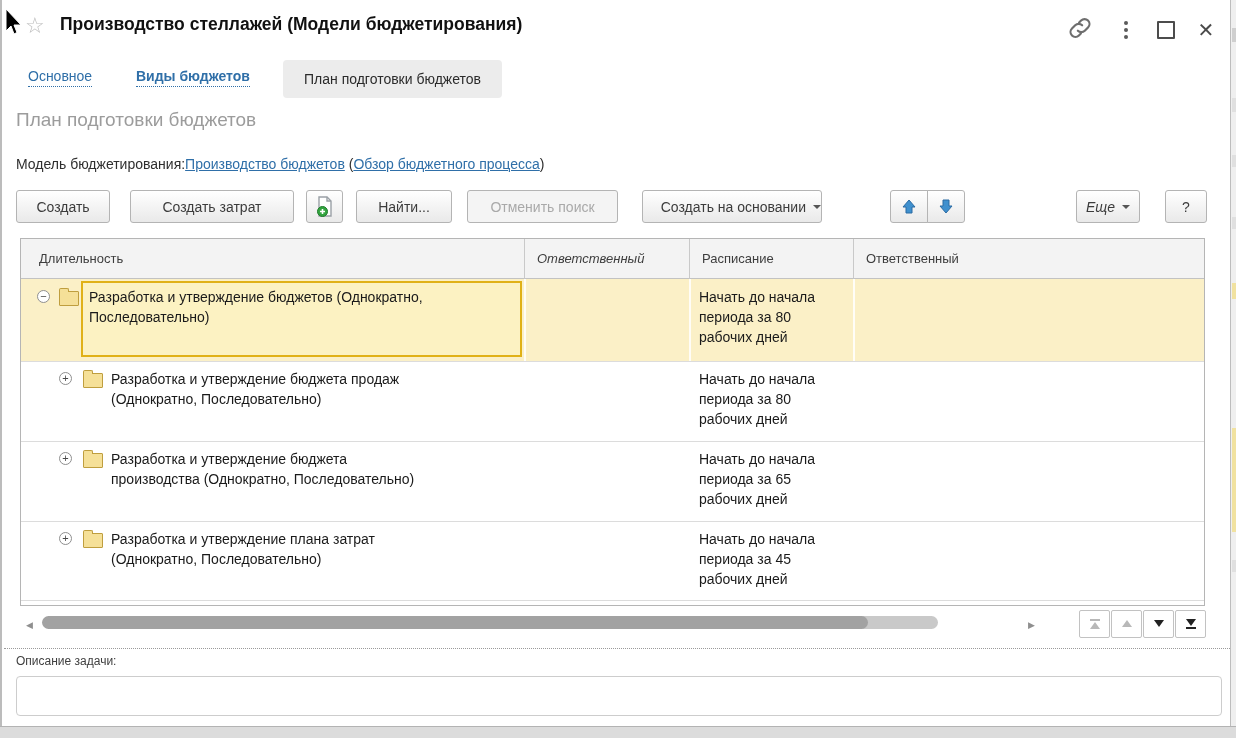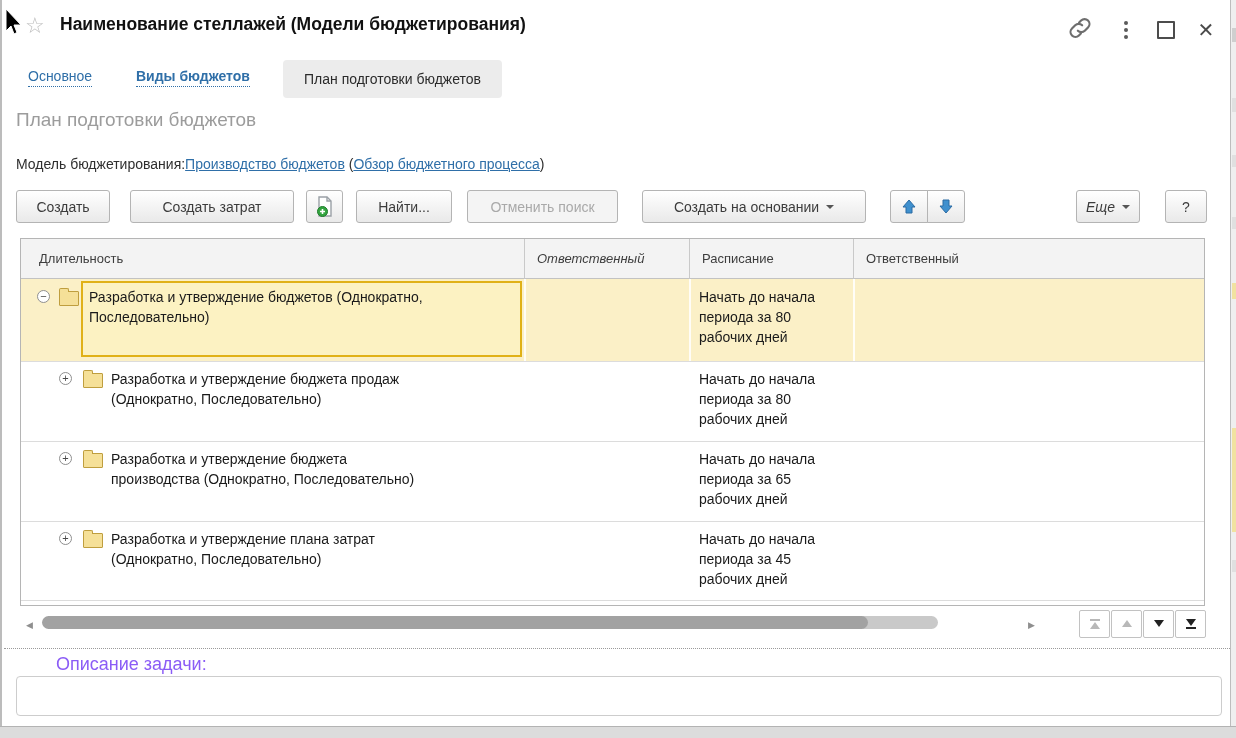--- a/index.html
+++ b/index.html
@@ -50,39 +50,39 @@
                   border:1px solid #bf9e3e;border-bottom:none;border-radius:2px 2px 0 0;}
   .cell-text{position:absolute;font-size:14px;line-height:20px;color:#1a1a1a;white-space:pre-line;}
   
   .scroll-arrow{font-size:9px;color:#8f8f8f;cursor:pointer;top:620px;}
   .hbar{left:42px;top:616px;width:896px;height:13px;border-radius:7px;background:#c9c9c9;overflow:hidden;cursor:pointer;}
   .hthumb{position:absolute;left:0;top:0;width:826px;height:13px;border-radius:7px;background:#a2a2a2;}
   .navbtn{top:610px;width:31px;height:28px;box-sizing:border-box;border:1px solid #c2c2c2;background:#fff;border-radius:2px;
           display:flex;align-items:center;justify-content:center;cursor:pointer;}
   
   .splitter{left:4px;top:648px;width:1226px;border-top:1px dotted #9a9a9a;height:0;cursor:row-resize;}
-  .desc-label{left:16px;top:654px;font-size:18px;color:#8b5cf6;margin-left:40px;}
+  .desc-label{left:16px;top:654px;font-size:12px;color:#404040;}
   .desc-input{left:16px;top:676px;width:1206px;height:40px;box-sizing:border-box;border:1px solid #cdcdcd;border-radius:4px;
               resize:none;font-family:inherit;font-size:14px;padding:6px 8px;outline:none;}
   .bottom-strip{left:0;top:726px;width:1236px;height:12px;background:#dcdcdc;border-top:1px solid #b3b3b3;}
   .left-edge{left:0;top:0;width:2px;height:726px;background:#bcbcbc;}
   .right-sliver{left:1230px;top:0;width:6px;height:726px;background:#efefef;border-left:1px solid #bdbdbd;}
   .sliver-seg{position:absolute;left:1px;width:5px;}
 </style>
 </head>
 <body>
 
 <div class="screen">
 
   <svg class="abs" style="left:4px;top:8px;" width="20" height="28">
     <polygon points="2,1 2,23 7,18 10,26 13,24.5 10,17 17,17" fill="#000" stroke="#fff" stroke-width="1"></polygon>
   </svg>
 
   <span class="abs star">☆</span>
-  <div class="abs win-title">Наименование стеллажей (Модели бюджетирования)</div>
+  <div class="abs win-title">Производство стеллажей (Модели бюджетирования)</div>
 
   <div class="abs win-btn" style="left:1064px;top:13px;">
     <svg width="26" height="26" viewBox="0 0 24 24">
       <path d="M10 14.5 a4.5 4.5 0 0 0 6.4 0 l3-3 a4.5 4.5 0 0 0 -6.4 -6.4 l-1.8 1.8" fill="none" stroke="#6e6e6e" stroke-width="2" stroke-linecap="round"></path>
       <path d="M14 9.5 a4.5 4.5 0 0 0 -6.4 0 l-3 3 a4.5 4.5 0 0 0 6.4 6.4 l1.8 -1.8" fill="none" stroke="#6e6e6e" stroke-width="2" stroke-linecap="round"></path>
     </svg>
   </div>
 
   <div class="abs win-btn" style="left:1110px;top:15px;">
     <div class="kebab">
@@ -123,21 +123,21 @@
       <circle cx="6.5" cy="15.5" r="5" fill="#34a540" stroke="#1e7c2a"></circle>
       <path d="M6.5 13 V18 M4 15.5 H9" stroke="#fff" stroke-width="1.6"></path>
     </svg>
   </div>
   <div class="abs btn" style="left:356px;width:96px;">
     <span>Найти...</span>
   </div>
   <div class="abs btn disabled" style="left:467px;width:151px;">
     <span>Отменить поиск</span>
   </div>
-  <div class="abs btn" style="left:642px;width:224px;">
+  <div class="abs btn" style="left:642px;width:180px;justify-content:flex-end;">
     <span>Создать на основании</span>
     <span class="caret"></span>
   </div>
   <div class="abs btn" style="left:890px;width:38px;border-radius:3px 0 0 3px;">
     <svg width="14" height="15">
       <path d="M7 1 L13 8 H10 V14 H4 V8 H1 Z" fill="#3f90ce" stroke="#2b6ba3"></path>
     </svg>
   </div>
   <div class="abs btn" style="left:927px;width:38px;border-radius:0 3px 3px 0;">
     <svg width="14" height="15">

